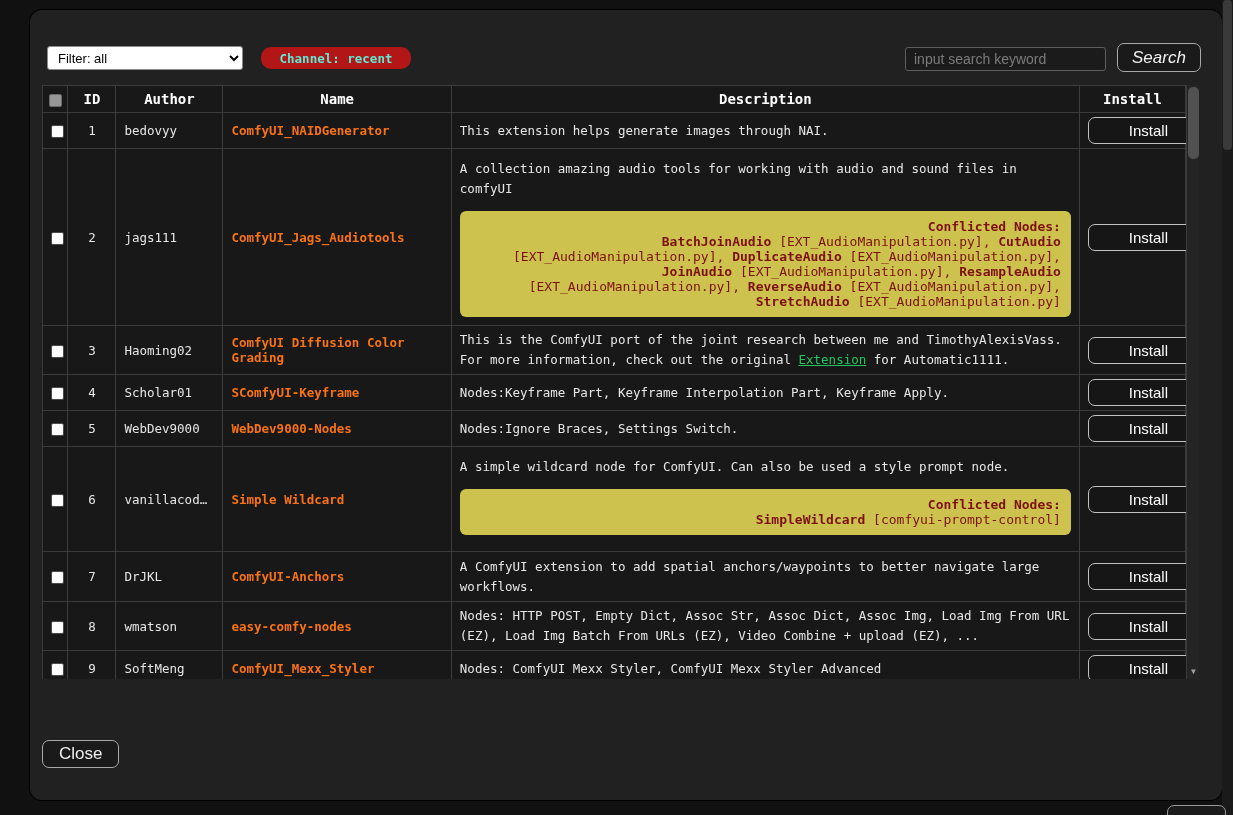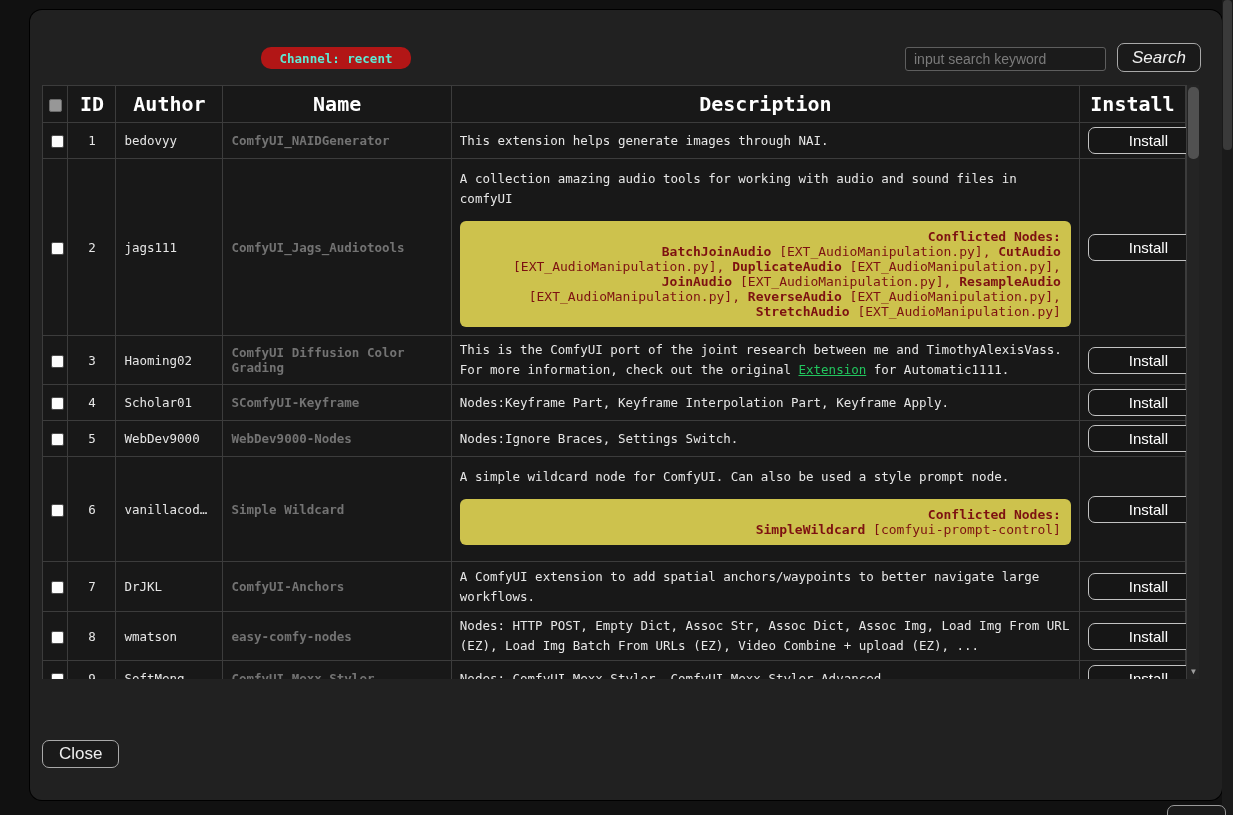--- a/index.html
+++ b/index.html
@@ -64,40 +64,40 @@
   }
   table {
     border-collapse: collapse; table-layout: fixed;
     width: 1144px;
     font-family: "DejaVu Sans Mono", monospace;
     font-size: 12.5px; color: #e6e6e6;
     background: #181818;
   }
   th, td { border: 1px solid #3c3c3c; padding: 4px 8px; vertical-align: middle; }
   th {
-    font-size: 20px; font-weight: bold; color: #ffffff;
+    font-size: 14px; font-weight: bold; color: #ffffff;
     text-align: center; height: 23px; padding: 2px;
   }
   .c-check   { width: 25px;  text-align: center; }
   .c-id      { width: 47px;  text-align: center; }
   .c-author  { width: 105px; white-space: nowrap; overflow: hidden; text-overflow: ellipsis; }
   .c-name    { width: 224px; margin-top: 17px; }
   .c-desc    { width: 616px; line-height: 1.6; }
   .c-install { width: 104px; text-align: center; }
 
   .chk {
     appearance: none; -webkit-appearance: none;
     width: 13px; height: 13px;
     background: #fdfdfd; border: 1px solid #4a4a4a; border-radius: 2px;
     vertical-align: middle; cursor: pointer; display: inline-block;
   }
   .hdr-chk { background: #979797; border-color: #6a6a6a; cursor: pointer; }
 
   .name-link {
-    color: #737373; font-weight: bold; text-decoration: none; cursor: pointer;
+    color: #f97316; font-weight: bold; text-decoration: none; cursor: pointer;
   }
   .ext-link { color: #22c55e; text-decoration: underline; cursor: pointer; text-align: center; }
 
   .dp { margin: 0; }
   .conflict {
     background: #cdc24d;
     border-radius: 6px;
     margin: 12px 0 6px 0;
     padding: 8px 10px;
     color: #7d1111;
@@ -142,20 +142,23 @@
     position: absolute; left: 1167px; top: 805px;
     width: 59px; height: 24px;
     background: #1b1b1b; border: 1px solid #9a9a9a; border-radius: 7px;
   }
 </style>
 </head>
 <body>
 
 <div class="modal">
 
+  <select class="filter-select">
+    <option>Filter: all</option>
+  </select>
   <div class="channel-badge">Channel: recent</div>
   <input class="search-input" type="text" placeholder="input search keyword" style="">
   <button class="btn search-btn">Search</button>
 
   <div class="table-wrap">
     <table>
       <tbody>
           <tr style="height:23px;">
         <th class="c-check"><span class="chk hdr-chk"></span></th>
         <th class="c-id">ID</th>

